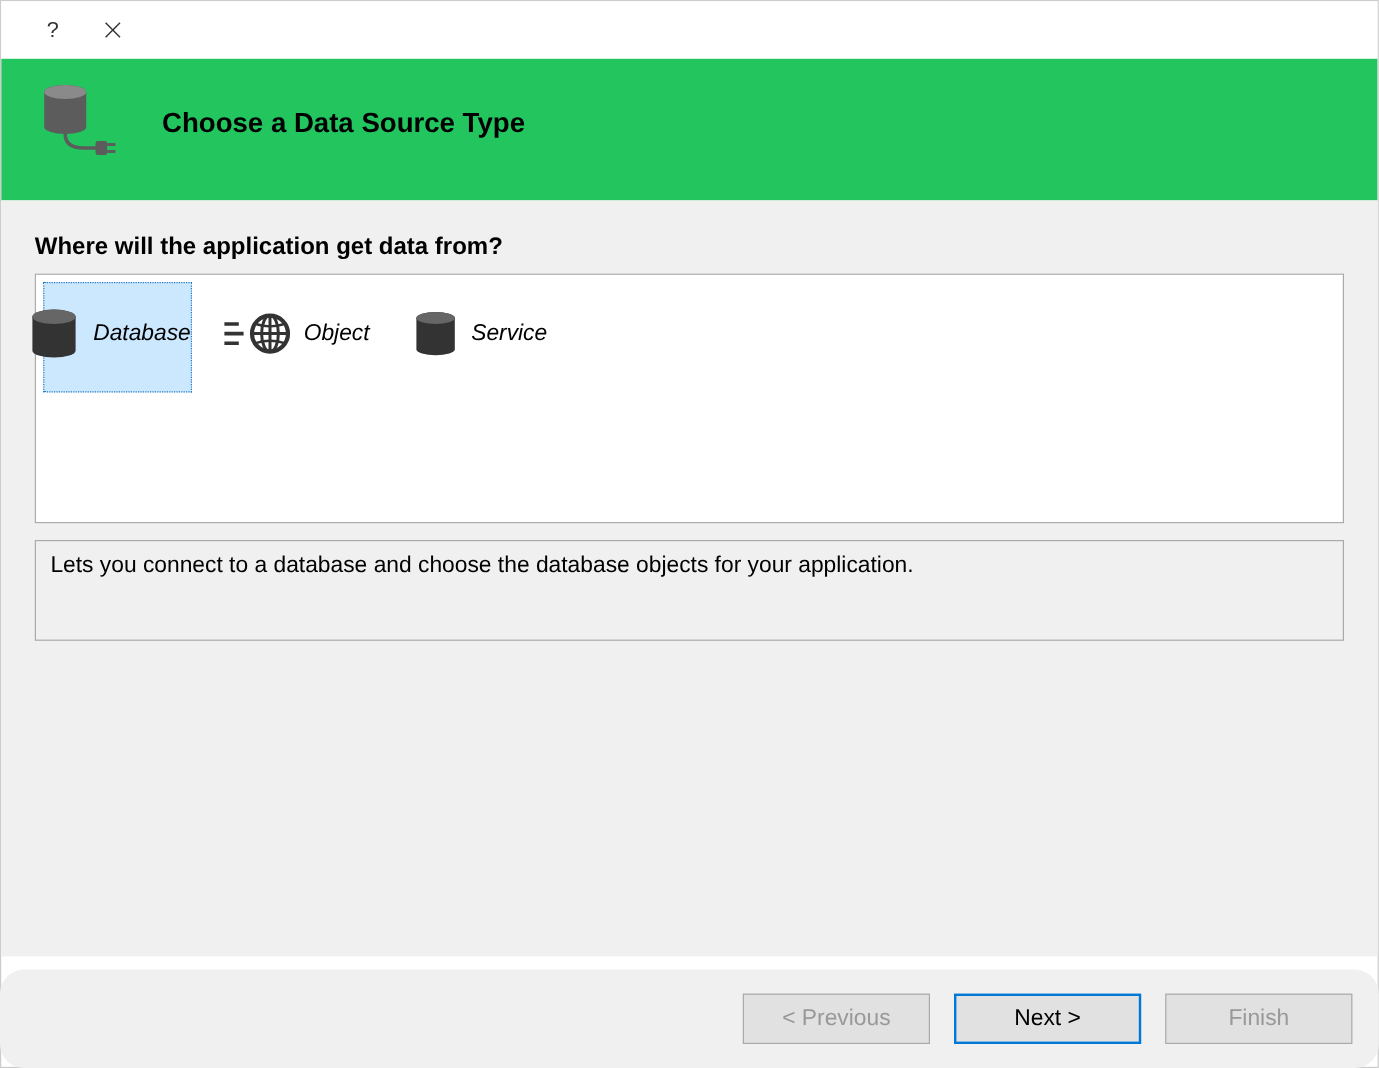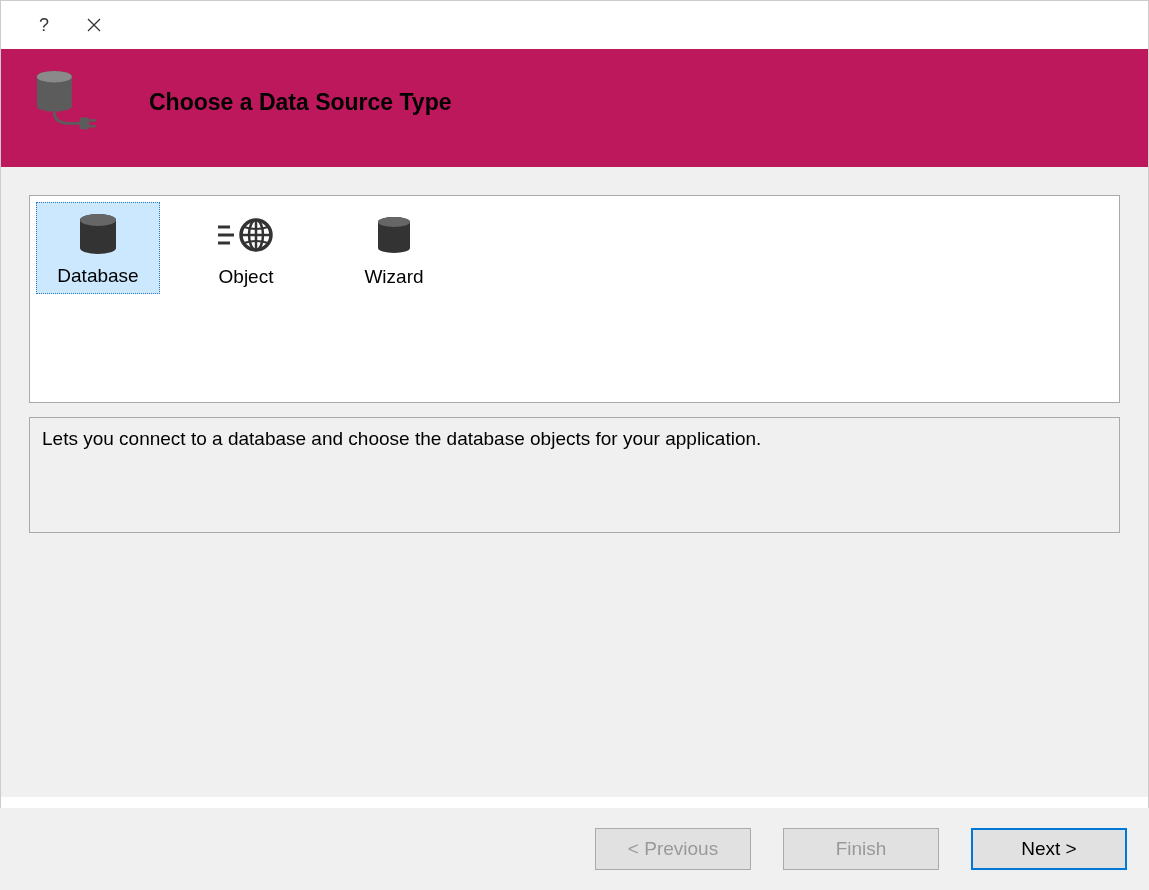--- a/index.html
+++ b/index.html
@@ -32,22 +32,22 @@
       align-items: center;
       justify-content: center;
       font-size: 18px;
       color: #333;
       cursor: pointer;
     }
     .header-area {
       display: flex;
       align-items: center;
       padding: 18px 30px 30px 30px;
-      background: #be185d;
-      gap: 48px;
+      background: #22c55e;
+      gap: 34px;
     }
     .header-icon {
       width: 70px;
       height: 70px;
       display: flex;
       align-items: center;
       justify-content: center;
     }
     .header-title {
       font-size: 23px;
@@ -69,60 +69,62 @@
       height: 208px;
       padding: 6px;
       display: flex;
       gap: 24px;
       align-items: flex-start;
     }
     .option {
       width: 124px;
       height: 92px;
       display: flex;
-      flex-direction: column;
+      flex-direction: row;
       align-items: center;
       justify-content: flex-end;
       gap: 8px;
       cursor: pointer;
       padding-bottom: 6px;
+      font-style: italic;
     }
     .option.selected {
       background: #cce8ff;
       border: 1px dotted #2a7ac0;
     }
     .option-icon {
       height: 46px;
       display: flex;
       align-items: center;
       justify-content: center;
     }
     .option-label {
       font-size: 19px;
     }
     .description-box {
       border: 1px solid #aaa;
       background: #f0f0f0;
-      height: 116px;
+      height: 84px;
       margin-top: 14px;
       padding: 10px 12px;
       font-size: 19px;
     }
     .footer {
       position: absolute;
       bottom: 0;
       left: 0;
       right: 0;
       height: 82px;
       background: #f0f0f0;
       display: flex;
       justify-content: flex-end;
       align-items: center;
       padding: 12px 22px;
-      gap: 32px;
+      gap: 20px;
+      border-radius: 20px;
     }
     .btn {
       width: 156px;
       height: 42px;
       border: 1px solid #aaa;
       background: #e1e1e1;
       font-size: 19px;
       font-family: inherit;
       cursor: pointer;
     }
@@ -159,20 +161,21 @@
       <path d="M 24 46 Q 24 58 40 58 L 52 58" stroke="#5c5c5c" stroke-width="3" fill="none"></path>
       <rect x="50" y="52" width="10" height="12" rx="2" fill="#5c5c5c"></rect>
       <line x1="60" y1="55" x2="67" y2="55" stroke="#5c5c5c" stroke-width="2.5"></line>
       <line x1="60" y1="61" x2="67" y2="61" stroke="#5c5c5c" stroke-width="2.5"></line>
     </svg>
   </div>
   <div class="header-title">Choose a Data Source Type</div>
 </div>
 
 <div class="content-area">
+  <div class="question">Where will the application get data from?</div>
 
   <div class="options-box">
     <div class="option selected">
       <div class="option-icon">
         <svg width="50" height="44" viewBox="0 0 50 44">
           <ellipse cx="25" cy="8" rx="18" ry="6" fill="#333"></ellipse>
           <path d="M 7 8 L 7 36 A 18 6 0 0 0 43 36 L 43 8" fill="#333"></path>
           <ellipse cx="25" cy="8" rx="18" ry="6" fill="#666"></ellipse>
         </svg>
       </div>
@@ -197,26 +200,26 @@
     </div>
 
     <div class="option">
       <div class="option-icon">
         <svg width="44" height="40" viewBox="0 0 44 40">
           <ellipse cx="22" cy="7" rx="16" ry="5" fill="#333"></ellipse>
           <path d="M 6 7 L 6 33 A 16 5 0 0 0 38 33 L 38 7" fill="#333"></path>
           <ellipse cx="22" cy="7" rx="16" ry="5" fill="#666"></ellipse>
         </svg>
       </div>
-      <div class="option-label">Wizard</div>
+      <div class="option-label">Service</div>
     </div>
   </div>
 
   <div class="description-box">
     <span>Lets you connect to a database and choose the database objects for your application.</span>
   </div>
 </div>
 
 <div class="footer">
   <button class="btn disabled">&lt; Previous</button>
+  <button class="btn primary">Next &gt;</button>
   <button class="btn disabled">Finish</button>
-  <button class="btn primary">Next &gt;</button>
 </div>
 
 </body></html>

